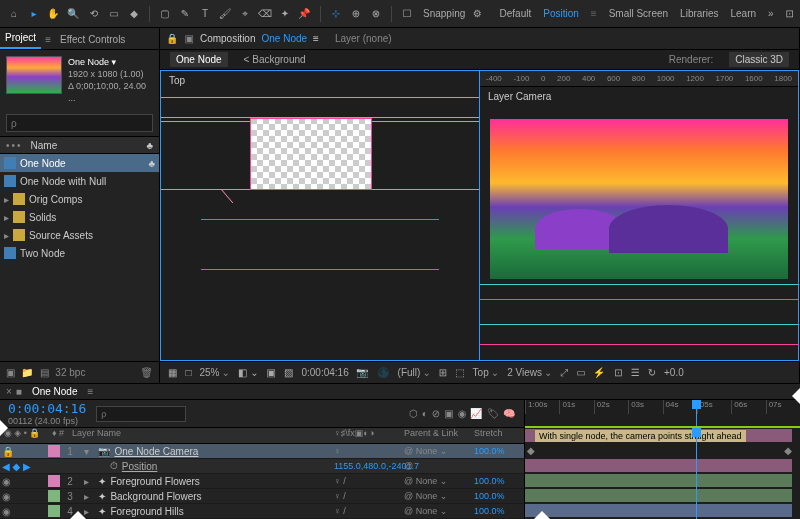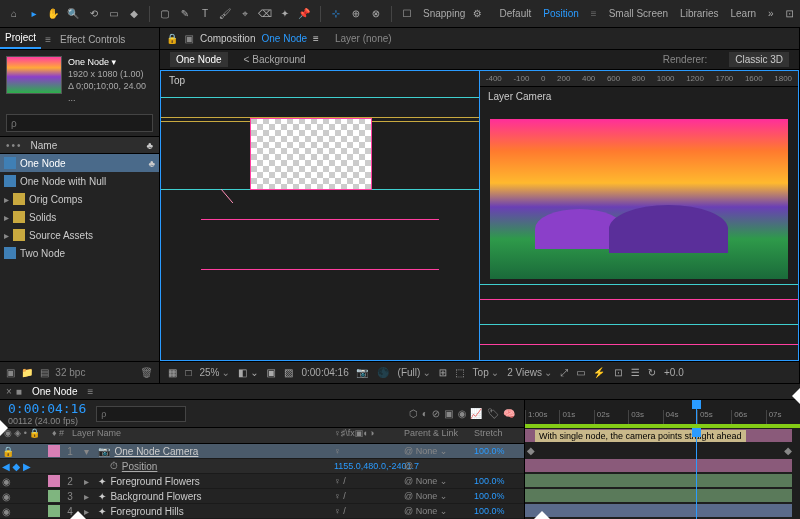--- a/index.html
+++ b/index.html
@@ -35,21 +35,21 @@
 .center-panel { flex:1; background:#1a1a1a; display:flex; flex-direction:column; border-right:1px solid #000; }
 .comp-tabs { height:22px; display:flex; align-items:center; border-bottom:1px solid #000; font-size:10px; gap:6px; padding:0 6px; background:#232323; }
 .comp-tabs .ico { color:#888; }
 .comp-tabs .blue { color:#2a9bff; }
 .comp-tabs .layer-none { color:#888; margin-left:10px;text-align:right; }
 .comp-tabs .footage { color:#2a9bff; margin-left:auto; margin-right:auto; }
 .view-tabs { height:20px; display:flex; align-items:center; border-bottom:1px solid #000; padding:0 10px; gap:10px; background:#1e1e1e; }
 .view-tab { font-size:10px; color:#aaa; padding:2px 6px; }
 .view-tab.active { background:#333; color:#fff; }
 .renderer-lbl { margin-left:auto; color:#888; font-size:10px; }
-.renderer-val { background:#333; padding:2px 6px; color:#ccc; font-size:10px; margin-left:12px; }
+.renderer-val { background:#333; padding:2px 6px; color:#ccc; font-size:10px; margin-left:6px; }
 .viewport-area { flex:1; display:flex; position:relative; }
 .viewport { flex:1; background:#1e1e1e; position:relative; border:1px solid #2a9bff; }
 .viewport.left { border-right:none; }
 .vp-label { position:absolute; top:4px; left:8px; font-size:10px; color:#ccc; z-index:2; }
 .ruler-h { position:absolute; top:0; left:0; right:0; height:16px; background:#262626; border-bottom:1px solid #000; font-size:8px; color:#888; display:flex; justify-content:space-around; align-items:center; overflow:hidden; }
 .vp-content { position:absolute; top:18px; left:0; right:0; bottom:0; overflow:hidden; }
 .guide-h { position:absolute; left:0; right:0; height:1px; }
 .cyan { background:#3fcfcf; }
 .yellow { background:#c9a93f; }
 .magenta { background:#ff3fa0; }
@@ -90,21 +90,21 @@
 .tl-row .num { width:20px; text-align:center; color:#888; }
 .tl-row .lname { flex:1; display:flex; align-items:center; gap:4px; padding-left:4px; }
 .tl-row .twirl { color:#888; width:10px; display:inline-block; }
 .tl-row .mode { width:70px; color:#888; font-size:9px; }
 .tl-row .parent { width:70px; color:#888; font-size:9px; }
 .tl-row .stretch { width:50px; color:#2a9bff; font-size:9px; }
 .tl-row.prop { background:#2a2a2a; }
 .tl-row.prop .lname { padding-left:30px; color:#aaa; }
 .underline { text-decoration:underline; }
 .tl-right { flex:1; display:flex; flex-direction:column; background:#1e1e1e; }
-.tl-ruler { height:28px; display:flex; align-items:flex-end; position:relative; border-bottom:4px solid #84cc16; }
+.tl-ruler { height:28px; display:flex; align-items:flex-start; position:relative; border-bottom:2px solid #84cc16; }
 .tl-ruler .tick { flex:1; font-size:8px; color:#888; text-align:left; border-left:1px solid #444; padding-left:2px; height:14px; }
 .playhead { position:absolute; top:0; bottom:0; width:1px; background:#2a9bff; left:62%; }
 .playhead::before { content:""; position:absolute; top:0; left:-4px; width:9px; height:9px; background:#2a9bff; }
 .tl-tracks { flex:1; position:relative; }
 .track-bar { position:absolute; height:13px; left:0; right:8px; }
 .track-bar.pink { background:#8a5a7a; }
 .track-bar.green { background:#5a7a5a; }
 .track-bar.blue2 { background:#5a6a8a; }
 .marker-lbl { position:absolute; left:10px; top:1px; background:#c9b98a; color:#000; font-size:9px; padding:0 4px; height:12px; line-height:12px; white-space:nowrap; }
 .white-arrow { position:absolute; width:0; height:0; border:8px solid transparent; }

